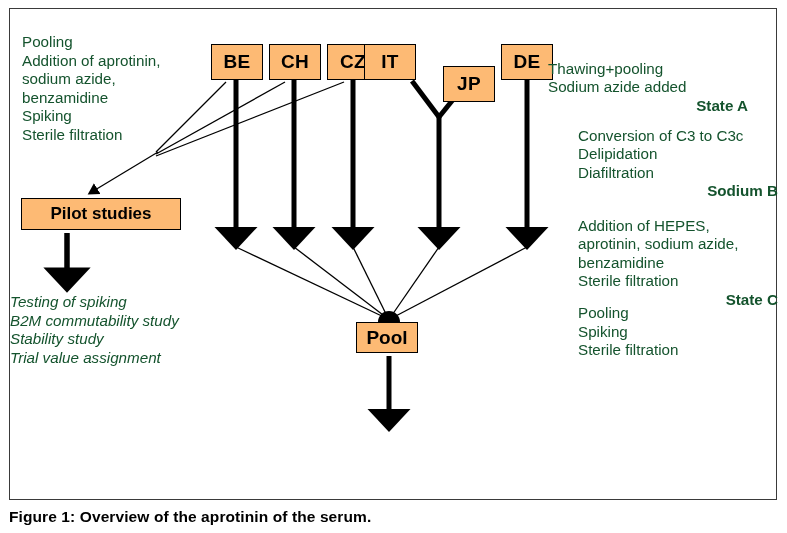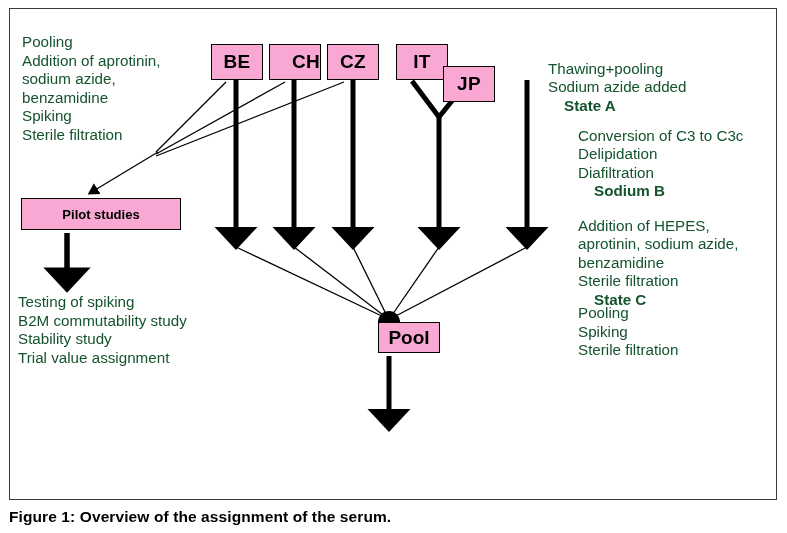--- a/index.html
+++ b/index.html
@@ -35,58 +35,58 @@
     left: 0;
     top: 0;
     width: 787px;
     height: 533px;
     pointer-events: none;
   }
   .node-box {
     position: absolute;
     box-sizing: border-box;
     border: 1.6px solid #000000;
-    background: #f9a8d4;
+    background: #fdba74;
     display: flex;
     align-items: center;
     justify-content: center;
     font-weight: bold;
     color: #000000;
   }
   .country-box {
     width: 52px;
     height: 36px;
     font-size: 19px;
     letter-spacing: 0.3px;
   }
   .pilot-box {
     left: 21px;
     top: 198px;
     width: 160px;
     height: 32px;
-    font-size: 13px;
+    font-size: 17px;
   }
   .pool-box {
-    left: 378px;
+    left: 356px;
     top: 322px;
     width: 62px;
     height: 31px;
     font-size: 19px;
   }
   .textblock {
     position: absolute;
     font-size: 15.2px;
     line-height: 18.6px;
     white-space: pre-line;
     color: #14532d;
   }
   .state-label {
     display: block;
     font-weight: bold;
-    text-align: left;
+    text-align: right;
     padding-left: 16px;
   }
   .caption {
     position: absolute;
     left: 9px;
     top: 508px;
     font-size: 15.5px;
     font-weight: bold;
     color: #000000;
     letter-spacing: 0.1px;
@@ -145,49 +145,52 @@
     </g>
 
     <g>
       <line x1="389" y1="356" x2="389" y2="415" stroke="#000" stroke-width="5" marker-end="url(#thickhead)"></line>
     </g>
   </svg>
 
   <div class="node-box country-box" style="left:211px; top:44px;">
     <span>BE</span>
   </div>
-  <div class="node-box country-box" style="left:269px; top:44px;justify-content:flex-end;">
+  <div class="node-box country-box" style="left:269px; top:44px;">
     <span>CH</span>
   </div>
   <div class="node-box country-box" style="left:327px; top:44px;">
     <span>CZ</span>
   </div>
-  <div class="node-box country-box" style="left:396px; top:44px;">
+  <div class="node-box country-box" style="left:364px; top:44px;">
     <span>IT</span>
   </div>
   <div class="node-box country-box" style="left:443px; top:44px;margin-top:22px;">
     <span>JP</span>
+  </div>
+  <div class="node-box country-box" style="left:501px; top:44px;">
+    <span>DE</span>
   </div>
 
   <div class="node-box pilot-box">
     <span>Pilot studies</span>
   </div>
 
   <div class="node-box pool-box">
     <span>Pool</span>
   </div>
 
   <div class="textblock" style="left:22px; top:33px; width:200px;">Pooling
 Addition of aprotinin,
 sodium azide,
 benzamidine
 Spiking
 Sterile filtration</div>
 
-  <div class="textblock" style="left:18px; top:293px; width:230px;">Testing of spiking
+  <div class="textblock" style="left:10px; top:293px; width:230px;font-style:italic;">Testing of spiking
 B2M commutability study
 Stability study
 Trial value assignment</div>
 
   <div class="textblock" style="left:548px; top:41px; width:200px;">
     <span>Thawing+pooling
 Sodium azide added</span>
     <span class="state-label">State A</span>
   </div>
 
@@ -204,15 +207,15 @@
 benzamidine
 Sterile filtration</span>
     <span class="state-label">State C</span>
   </div>
 
   <div class="textblock" style="left:578px; top:304px; width:200px;">Pooling
 Spiking
 Sterile filtration</div>
 
 
-  <div class="caption">Figure 1: Overview of the assignment of the serum.</div>
+  <div class="caption">Figure 1: Overview of the aprotinin of the serum.</div>
 
 </div>
 
 </body></html>

